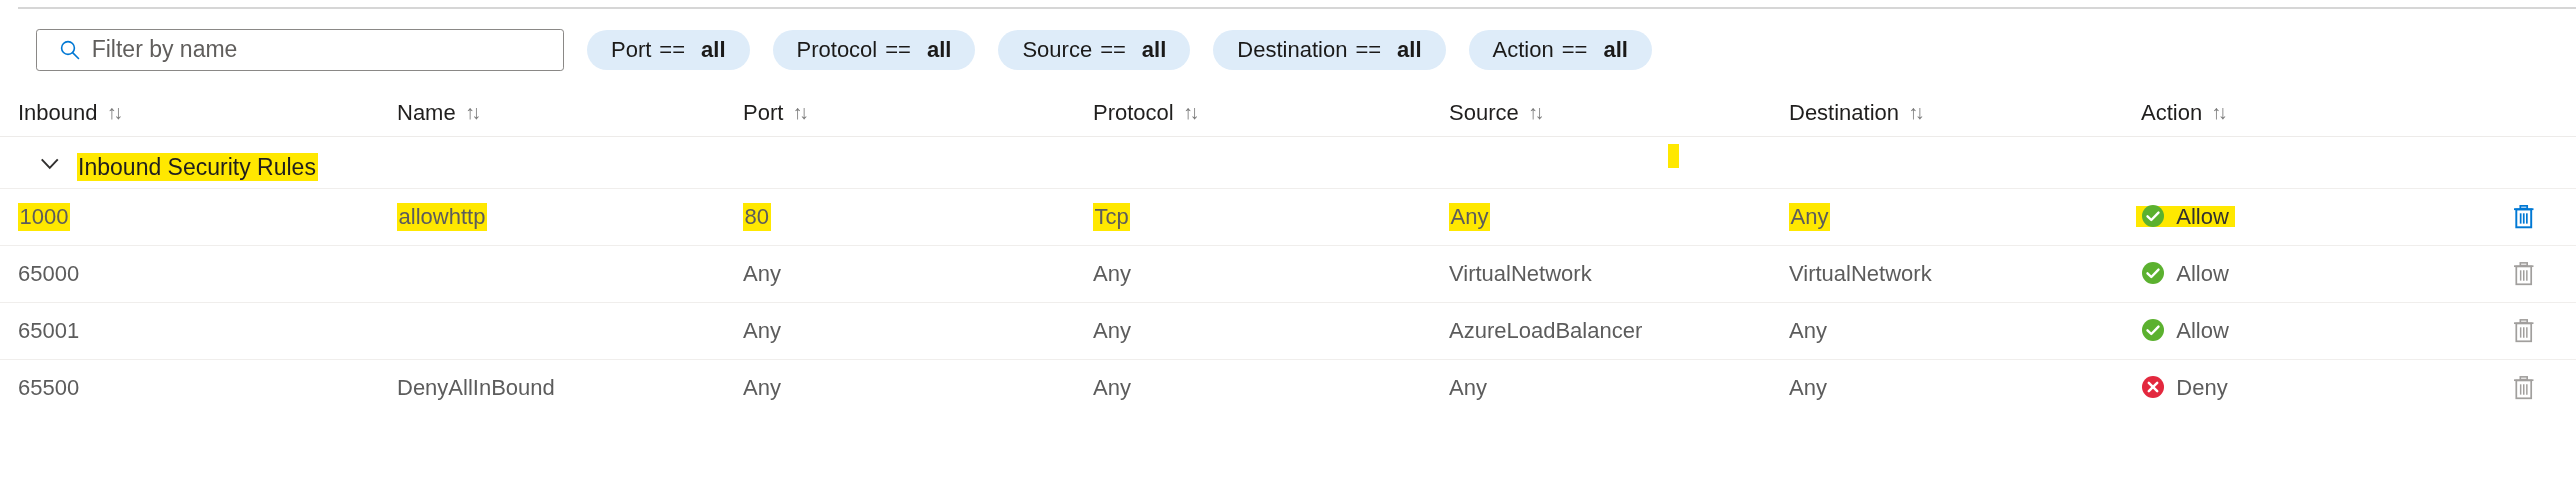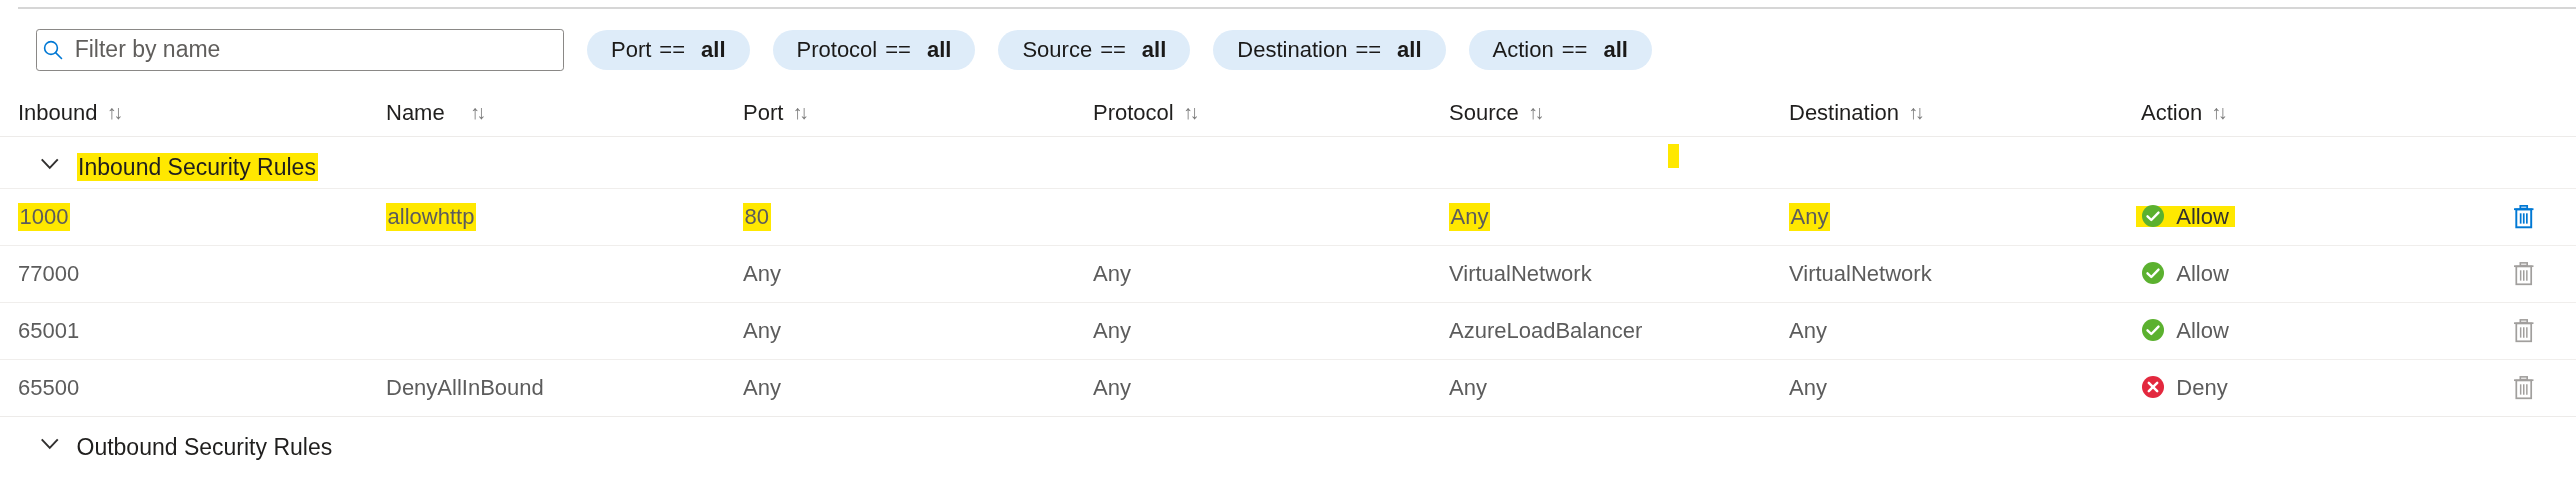--- a/index.html
+++ b/index.html
@@ -40,21 +40,21 @@
     position: relative;
     margin-left: 36px;
     width: 528px;
     height: 42px;
     box-sizing: border-box;
     border: 1.6px solid #8a8886;
     border-radius: 3.2px;
     background: #ffffff;
     display: flex;
     align-items: center;
-    padding-left: 4px;
+    padding-left: 21px;
   }
   .search-icon {
     width: 24px;
     height: 24px;
     flex: 0 0 auto;
     display: block;
   }
   .search-input {
     border: none;
     outline: none;
@@ -140,21 +140,21 @@
   }
   .sort-arrows {
     margin-left: 9.7px;
     font-size: 19.4px;
     color: #7a7a7a;
     letter-spacing: -3.2px;
     display: inline-block;
   }
 
   .c-priority { left: 18px;   width: 356px; }
-  .c-name     { left: 386px;  width: 348px; gap: 16px; }
+  .c-name     { left: 397px;  width: 348px; }
   .c-port     { left: 743px;  width: 340px; }
   .c-protocol { left: 1093px; width: 348px; }
   .c-source   { left: 1449px; width: 332px; }
   .c-dest     { left: 1789px; width: 340px; }
   .c-action   { left: 2141px; width: 308px; }
   .c-delete   { left: 2506px; width: 57px; justify-content: flex-start; }
 
   
   .group-toggle {
     position: absolute;
@@ -330,20 +330,23 @@
 
   <div class="row data-row">
     <div class="cell c-priority">
       <span class="hl">1000</span>
     </div>
     <div class="cell c-name">
       <span class="hl">allowhttp</span>
     </div>
     <div class="cell c-port">
       <span class="hl">80</span>
+    </div>
+    <div class="cell c-protocol">
+      <span class="hl">Tcp</span>
     </div>
     <div class="cell c-source">
       <span class="hl">Any</span>
     </div>
     <div class="cell c-dest">
       <span class="hl">Any</span>
     </div>
     <div class="cell c-action">
       <span class="hl-wrap">
         <span class="hl-bg"></span>
@@ -365,21 +368,21 @@
           <line x1="9.3" y1="9" x2="9.3" y2="18" stroke="#0078d4" stroke-width="1.5"></line>
           <line x1="12" y1="9" x2="12" y2="18" stroke="#0078d4" stroke-width="1.5"></line>
           <line x1="14.7" y1="9" x2="14.7" y2="18" stroke="#0078d4" stroke-width="1.5"></line>
         </svg>
       </button>
     </div>
   </div>
 
   <div class="row data-row">
     <div class="cell c-priority">
-      <span>77000</span>
+      <span>65000</span>
     </div>
     <div class="cell c-port">
       <span>Any</span>
     </div>
     <div class="cell c-protocol">
       <span>Any</span>
     </div>
     <div class="cell c-source">
       <span>VirtualNetwork</span>
     </div>
@@ -490,23 +493,15 @@
           <line x1="3.5" y1="5.4" x2="20.5" y2="5.4" stroke="#a19f9d" stroke-width="1.5"></line>
           <rect x="5.5" y="5.6" width="13" height="15.6" fill="none" stroke="#a19f9d" stroke-width="1.5"></rect>
           <line x1="9.3" y1="9" x2="9.3" y2="18" stroke="#a19f9d" stroke-width="1.3"></line>
           <line x1="12" y1="9" x2="12" y2="18" stroke="#a19f9d" stroke-width="1.3"></line>
           <line x1="14.7" y1="9" x2="14.7" y2="18" stroke="#a19f9d" stroke-width="1.3"></line>
         </svg>
       </button>
     </div>
   </div>
 
-  <div class="row group-row outbound">
-    <div class="group-toggle">
-      <svg class="chevron" viewBox="0 0 24 24">
-        <polyline points="5,9 12,16.5 19,9" fill="none" stroke="#323130" stroke-width="1.7"></polyline>
-      </svg>
-      <span class="group-label">Outbound Security Rules</span>
-    </div>
-  </div>
 
 </div>
 
 
 </body></html>

